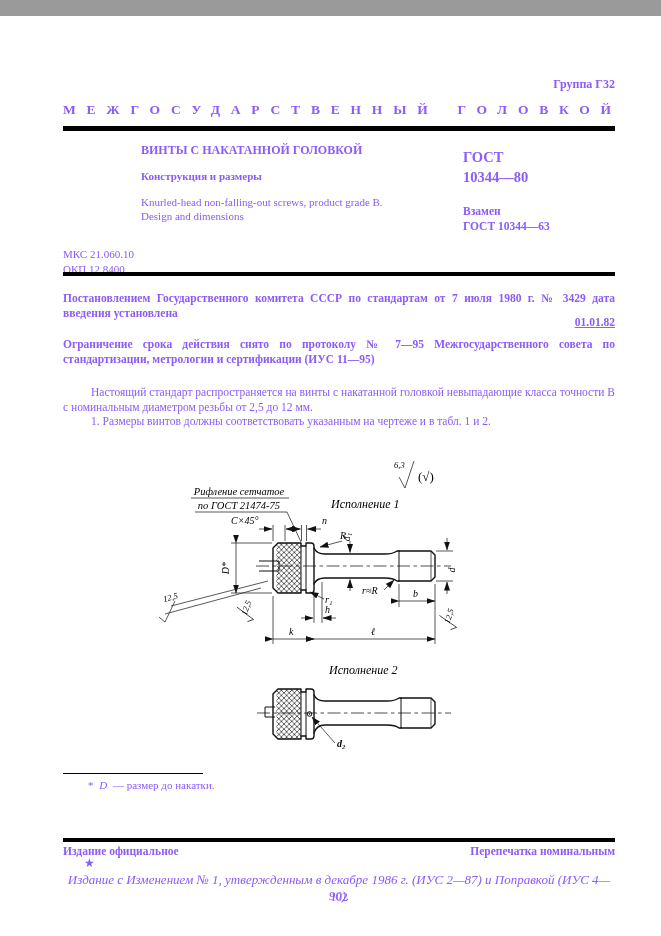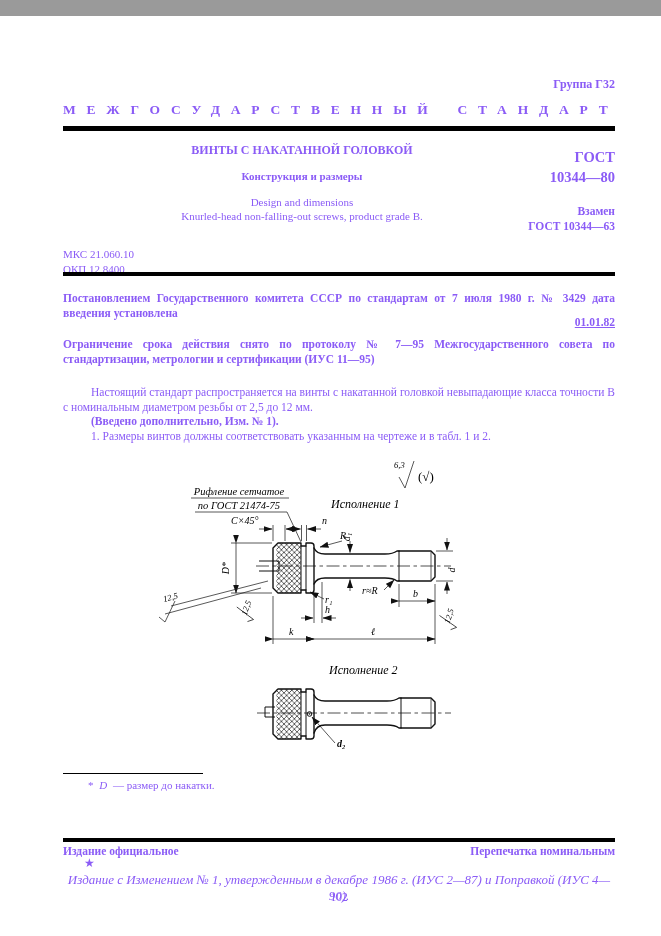--- a/index.html
+++ b/index.html
@@ -10,25 +10,25 @@
   }
   .abs { position:absolute; }
   .rule { position:absolute; left:63px; width:552px; background:#000; }
   .group-label { top:61px; right:46px; font-weight:bold; font-size:12px; }
   .msk-header {
     top:86px; left:63px; width:560px; font-weight:bold; font-size:13.5px;
     letter-spacing:0.80em; word-spacing:0.35em; white-space:nowrap;
   }
   .rule1 { top:110px; height:5px; }
   .title-wrap { top:127px; left:63px; width:552px; display:flex; }
-  .title-left { width:400px; box-sizing:border-box; padding-left:78px; text-align:center; }
+  .title-left { width:400px; box-sizing:border-box; padding-left:78px; }
   .title-ru { font-weight:bold; font-size:12px; line-height:1.3; }
   .subtitle { margin-top:11px; font-weight:bold; font-size:11px; }
   .title-en { margin-top:13px; font-size:11px; line-height:1.3; }
-  .title-right { flex:1; text-align:right; padding-top:5px; }
+  .title-right { flex:1; text-align:left; padding-top:5px; }
   .gost-num { font-weight:bold; font-size:14.5px; line-height:1.35; }
   .replaces { margin-top:17px; font-weight:bold; font-size:11.5px; line-height:1.3; }
   .codes { top:231px; left:63px; font-size:11px; line-height:1.35; }
   .rule2 { top:256px; height:4px; }
   .decree { top:275px; left:63px; width:552px; font-weight:bold; font-size:11.5px; line-height:1.32; text-align:justify; }
   .date { top:300px; right:46px; font-weight:bold; font-size:11.5px; text-decoration:underline; }
   .limitation { top:321px; left:63px; width:552px; font-weight:bold; font-size:11.5px; line-height:1.32; text-align:justify; }
   .scope { top:369px; left:63px; width:552px; font-size:11.5px; line-height:1.28; text-align:justify; }
   .scope p { margin:0; text-indent:28px;font-family:Liberation Serif, serif; }
   .scope .bold { font-weight:bold; }
@@ -52,32 +52,32 @@
   .ex-label { font:italic 12px "Liberation Serif", serif; fill:#000; }
   .note { font:italic 10.5px "Liberation Serif", serif; fill:#000; }
   .bold-it { font-weight:bold; }
 </style>
 </head>
 <body>
 
 <div class="page">
 
   <div class="abs group-label">Группа Г32</div>
-  <div class="abs msk-header">МЕЖГОСУДАРСТВЕННЫЙ СТАНДАРТ</div>
+  <div class="abs msk-header">МЕЖГОСУДАРСТВЕННЫЙ ГОЛОВКОЙ</div>
   <div class="rule rule1"></div>
 
   <div class="abs title-wrap">
     <div class="title-left">
       <div class="title-ru">
         <div>ВИНТЫ С НАКАТАННОЙ ГОЛОВКОЙ</div>
       </div>
       <div class="subtitle">Конструкция и размеры</div>
       <div class="title-en">
+        <div>Knurled-head non-falling-out screws, product grade B.</div>
         <div>Design and dimensions</div>
-        <div>Knurled-head non-falling-out screws, product grade B.</div>
       </div>
     </div>
     <div class="title-right">
       <div class="gost-num">
         <div>ГОСТ</div>
         <div>10344—80</div>
       </div>
       <div class="replaces">
         <div>Взамен</div>
         <div>ГОСТ 10344—63</div>
@@ -90,21 +90,20 @@
     <div>ОКП 12 8400</div>
   </div>
   <div class="rule rule2"></div>
 
   <div class="abs decree">Постановлением Государственного комитета СССР по стандартам от 7 июля 1980 г. № 3429 дата введения установлена</div>
   <div class="abs date">01.01.82</div>
   <div class="abs limitation">Ограничение срока действия снято по протоколу № 7—95 Межгосударственного совета по стандартизации, метрологии и сертификации (ИУС 11—95)</div>
 
   <div class="abs scope">
     <p>Настоящий стандарт распространяется на винты с накатанной головкой невыпадающие класса точности В с номинальным диаметром резьбы от 2,5 до 12 мм.</p>
-    <p class="bold">(Введено дополнительно, Изм. № 1).</p>
     <p>1. Размеры винтов должны соответствовать указанным на чертеже и в табл. 1 и 2.</p>
   </div>
 
   <svg class="drawing" width="552" height="335" viewBox="0 0 552 335" xmlns="http://www.w3.org/2000/svg">
     <defs>
       <marker id="arw" markerWidth="9" markerHeight="8" refX="8.5" refY="3" orient="auto" markerUnits="userSpaceOnUse">
         <path d="M0,0 L9,3 L0,6 Z" fill="#111"></path>
       </marker>
       <pattern id="hatch" width="5.2" height="5.2" patternUnits="userSpaceOnUse">
         <path d="M0,0 L5.2,5.2 M5.2,0 L0,5.2" stroke="#222" stroke-width="0.7"></path>

